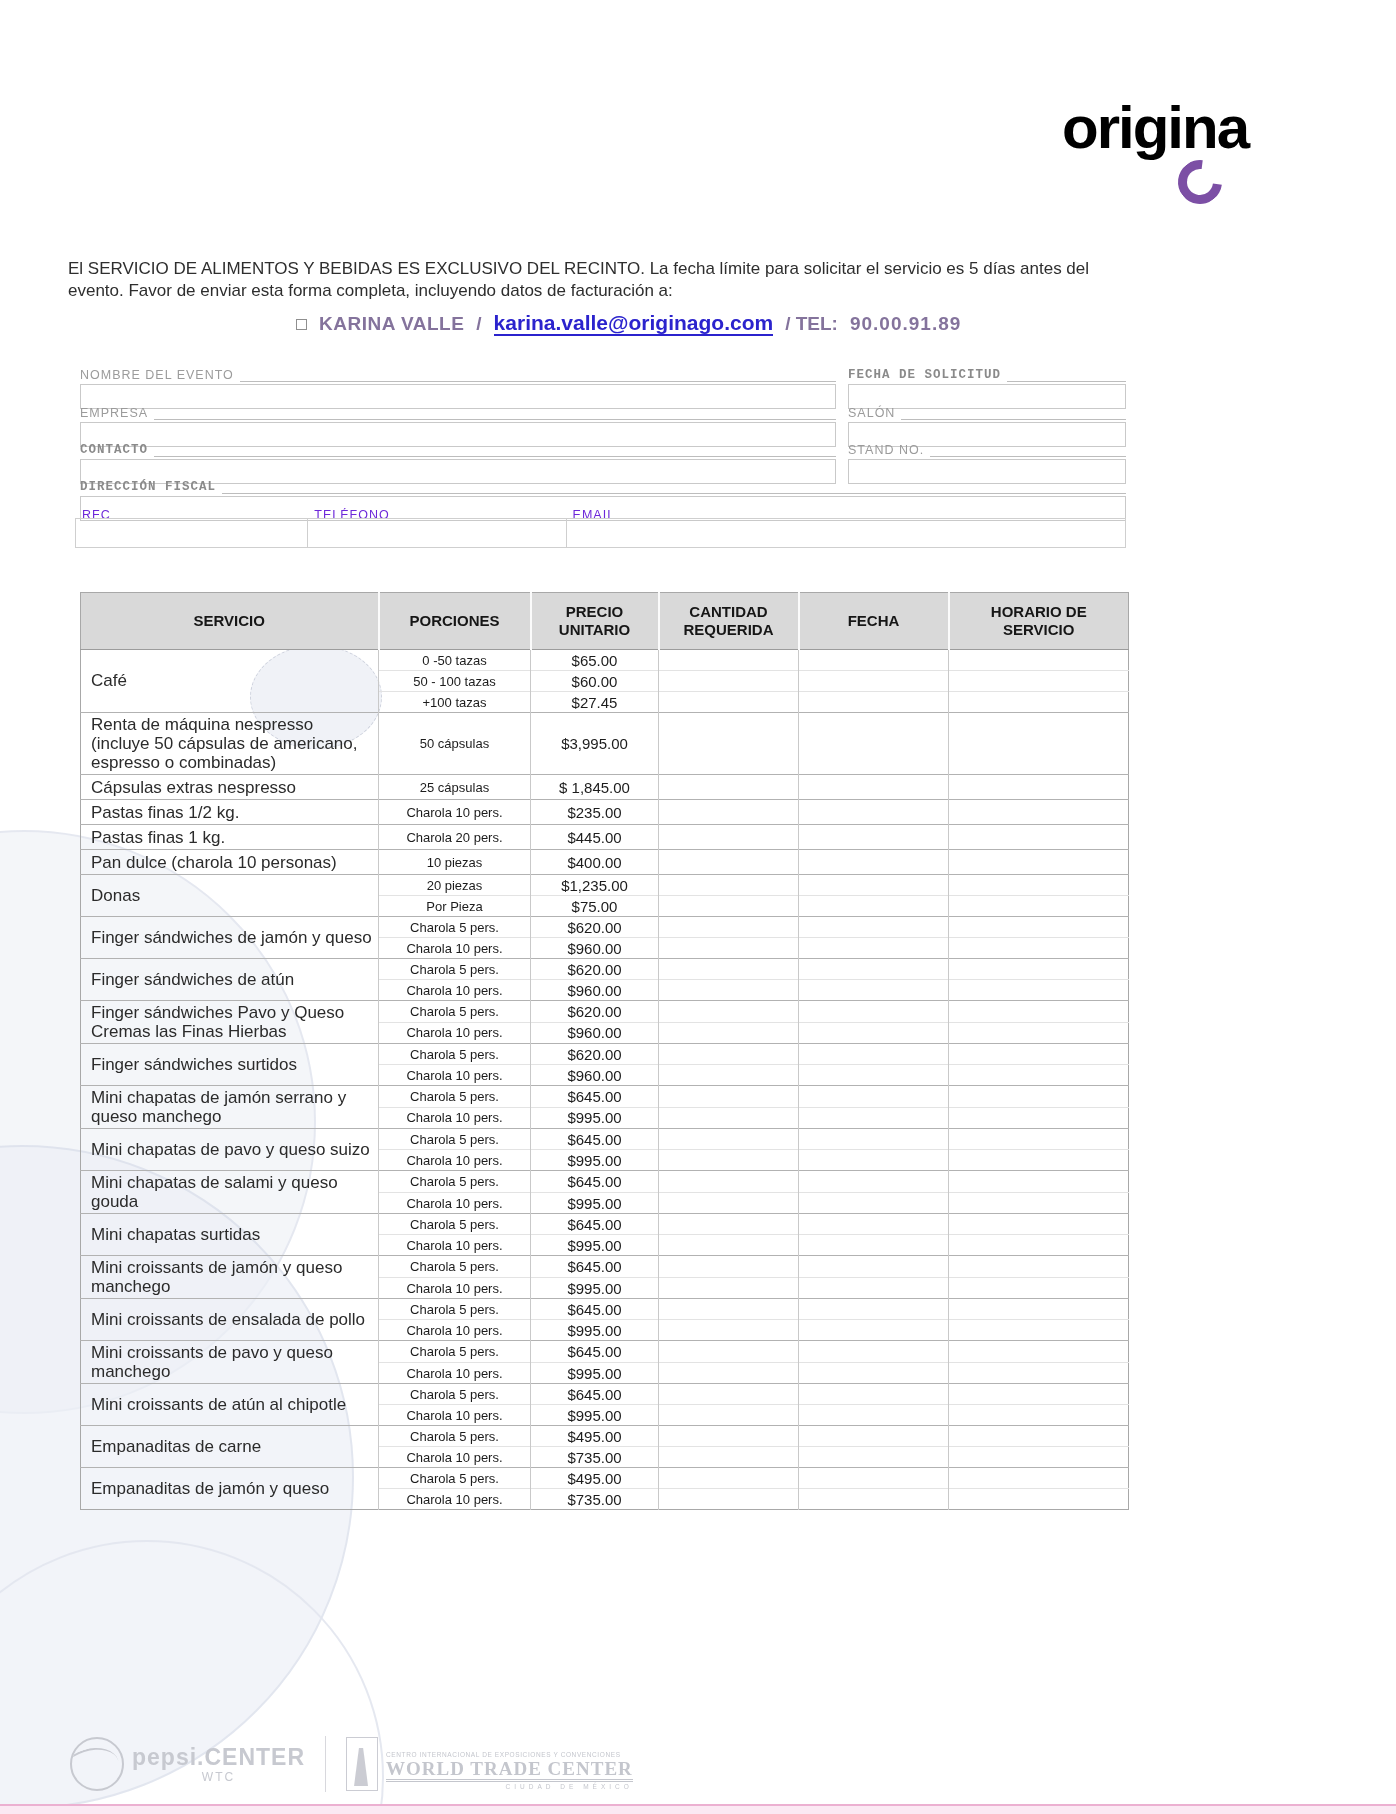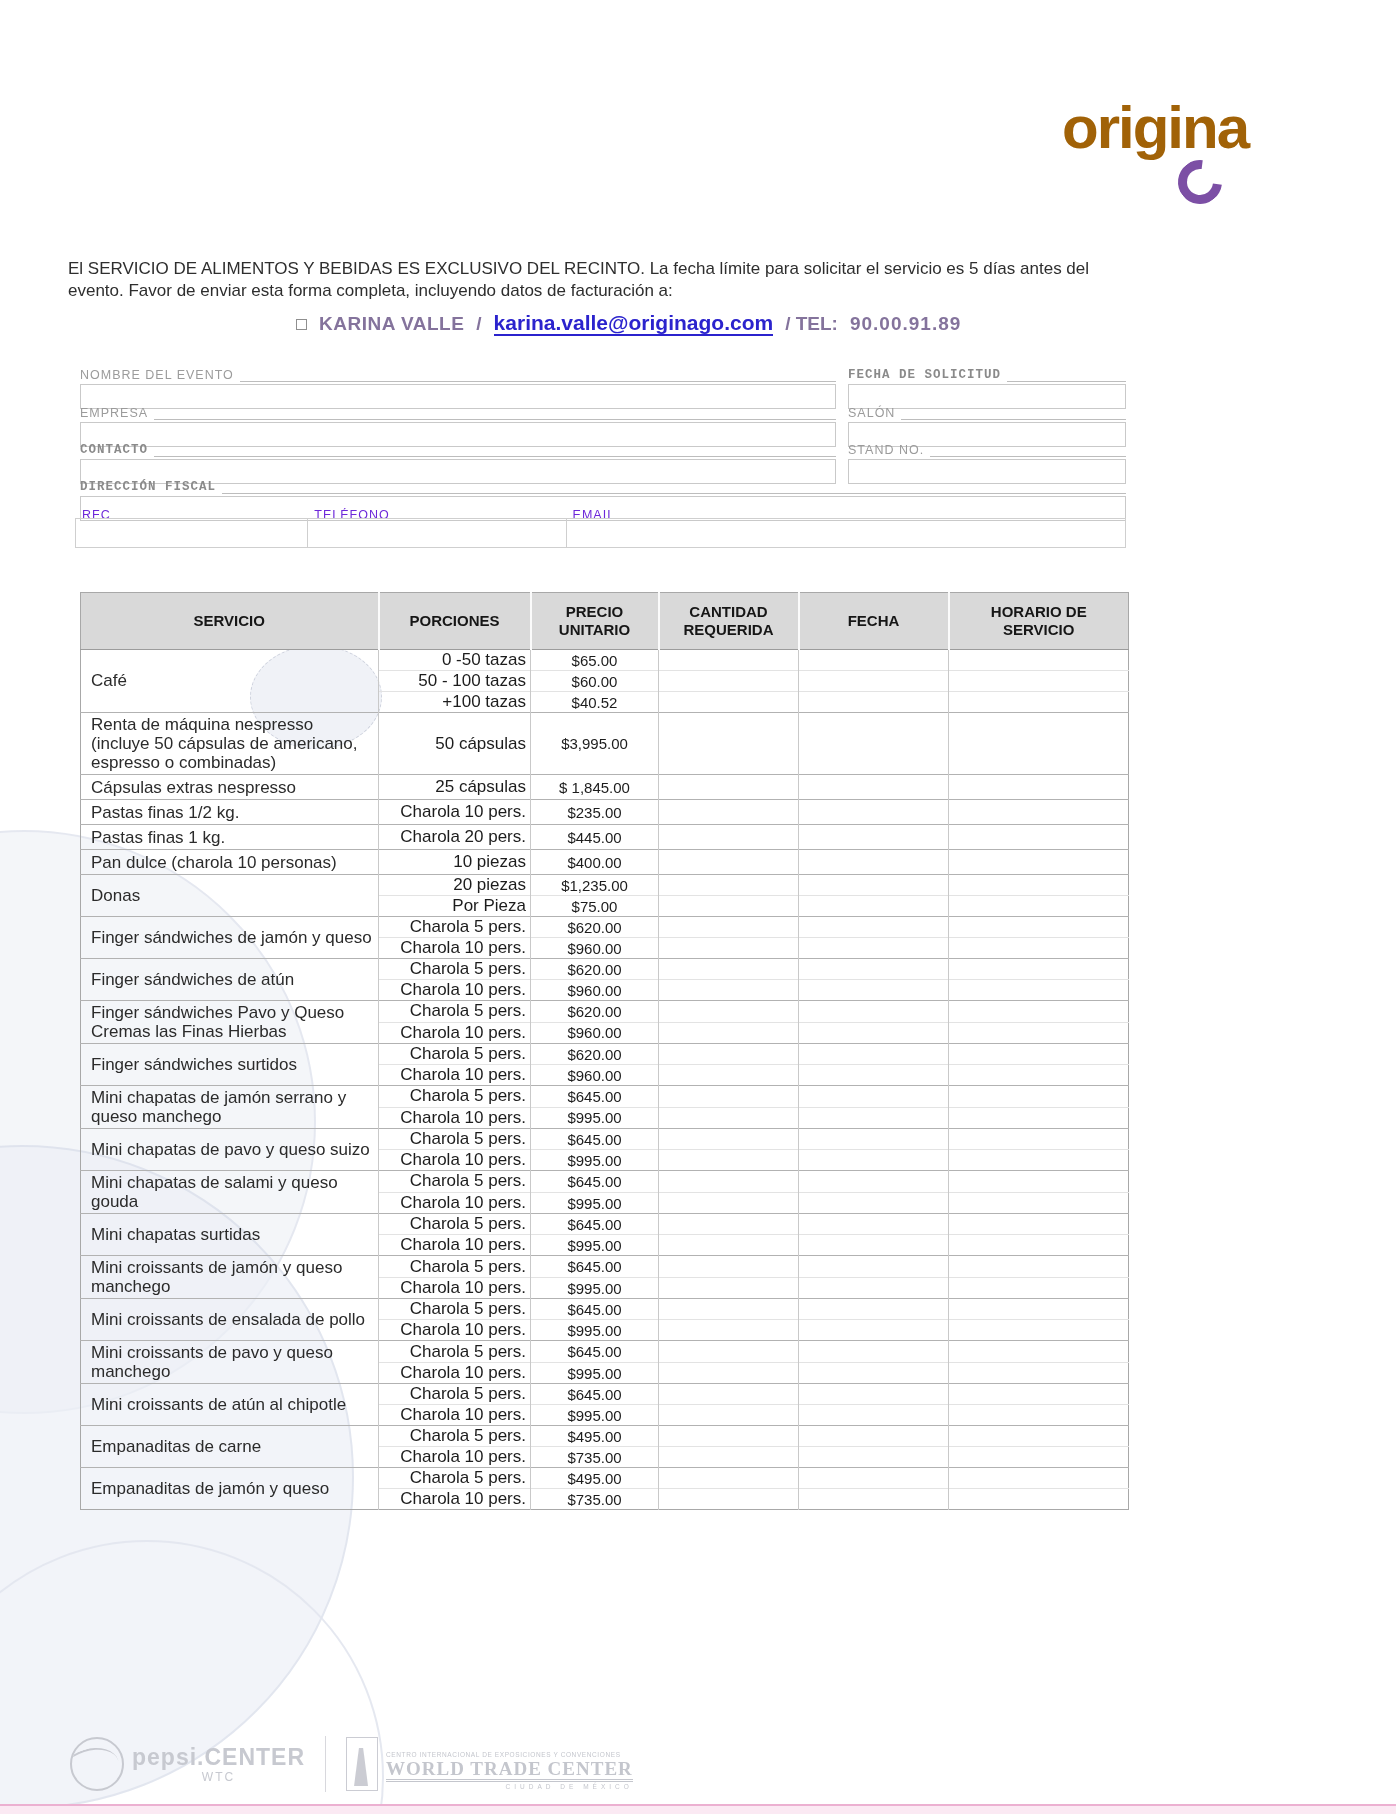--- a/index.html
+++ b/index.html
@@ -14,21 +14,21 @@
   .wm{position:absolute;border-radius:50%;z-index:0;}
   .wm1{left:250px;top:645px;width:130px;height:102px;background:#eef0f6;border:1px dashed #c6cbd8;opacity:.85;}
   .wm2{left:-268px;top:830px;width:580px;height:580px;background:#f1f3f8;border:2px solid #dde1ec;opacity:.75;}
   .wm3{left:-310px;top:1145px;width:660px;height:660px;background:#edf0f7;border:2px solid #d7dce9;opacity:.7;}
   .wm4{left:-90px;top:1540px;width:470px;height:470px;background:transparent;border:2px solid #e2e5ee;opacity:.9;}
 
   .z{position:relative;z-index:1;}
 
   
   .logo{position:absolute;left:1062px;top:98px;width:240px;height:120px;}
-  .logo .word{font-size:60px;font-weight:bold;color:#a16207;letter-spacing:-2px;line-height:1;}
+  .logo .word{font-size:60px;font-weight:bold;color:#000000;letter-spacing:-2px;line-height:1;}
   .logo .gring{position:absolute;left:116px;top:62px;width:26px;height:26px;border:9px solid #7c4fa5;
     border-radius:50%;border-top-color:transparent;transform:rotate(52deg);}
 
   
   .title{position:absolute;left:68px;top:132px;font-size:47px;line-height:1.12;font-weight:bold;
     color:#7d57a6;letter-spacing:-1px;}
   .intro{position:absolute;left:68px;top:258px;width:1062px;font-size:17px;line-height:1.28;color:#2e2e2e;}
 
   
   .contact{position:absolute;left:296px;top:312px;display:flex;align-items:baseline;gap:12px;}
@@ -55,21 +55,21 @@
     table-layout:fixed;border:1px solid #a8a8a8;}
   .svc-table th{background:#d9d9d9;font-weight:bold;font-size:15px;color:#161616;height:56px;
     line-height:1.18;border-left:2px solid #fbfbfb;border-bottom:1px solid #9c9c9c;padding:0 6px;}
   .svc-table th:first-child{border-left:none;}
   .svc-table td{font-size:13.5px;text-align:center;height:20px;padding:0 4px;
     border-left:1px solid #c9c9c9;border-top:1px solid #e3e3e3;color:#1c1c1c;vertical-align:middle;}
   .svc-table tr.group-start td{border-top:1px solid #b2b2b2;}
   .svc-table td.svc{text-align:left;font-size:17px;padding:2px 6px 2px 10px;line-height:1.12;
     border-left:none;color:#2b2b2b;}
   .svc-table td.pri{font-size:15px;}
-  .svc-table td.por{font-size:17px;text-align:right;}
+  .svc-table td.por{font-size:13px;}
 
   
   .footer{position:absolute;left:70px;top:1736px;display:flex;align-items:center;color:#c7c9d0;z-index:1;}
   .pepsi{display:flex;align-items:center;gap:8px;}
   .pepsi .ball{width:50px;height:50px;border:2px solid #c7c9d0;border-radius:50%;position:relative;overflow:hidden;}
   .pepsi .ball::after{content:"";position:absolute;left:-12px;top:10px;width:60px;height:40px;
     border-top:2px solid #c7c9d0;border-radius:50%;transform:rotate(-18deg);}
   .pepsi .txt{line-height:1;}
   .pepsi .row1{font-size:23px;font-weight:bold;letter-spacing:1px;}
   .pepsi .row1 .lc{text-transform:lowercase;}
@@ -210,21 +210,21 @@
         </tr>
         <tr>
           <td class="por">50 - 100 tazas</td>
           <td class="pri">$60.00</td>
           <td class="emp"></td>
           <td class="emp"></td>
           <td class="emp"></td>
         </tr>
         <tr>
           <td class="por">+100 tazas</td>
-          <td class="pri">$40.52</td>
+          <td class="pri">$27.45</td>
           <td class="emp"></td>
           <td class="emp"></td>
           <td class="emp"></td>
         </tr>
         <tr class="group-start">
           <td rowspan="1" class="svc">Renta de máquina nespresso  (incluye 50 cápsulas de americano, espresso o combinadas)</td>
           <td class="por">50 cápsulas</td>
           <td class="pri">$3,995.00</td>
           <td class="emp"></td>
           <td class="emp"></td>

